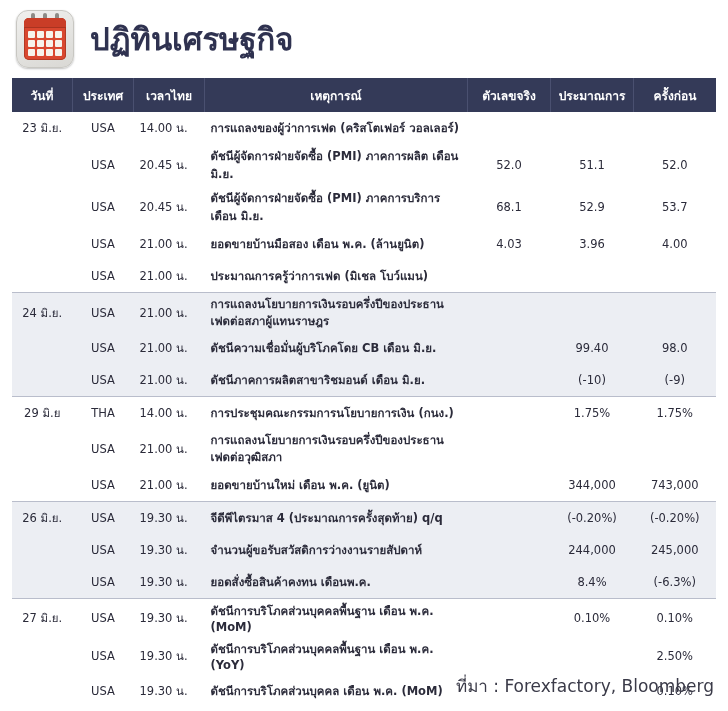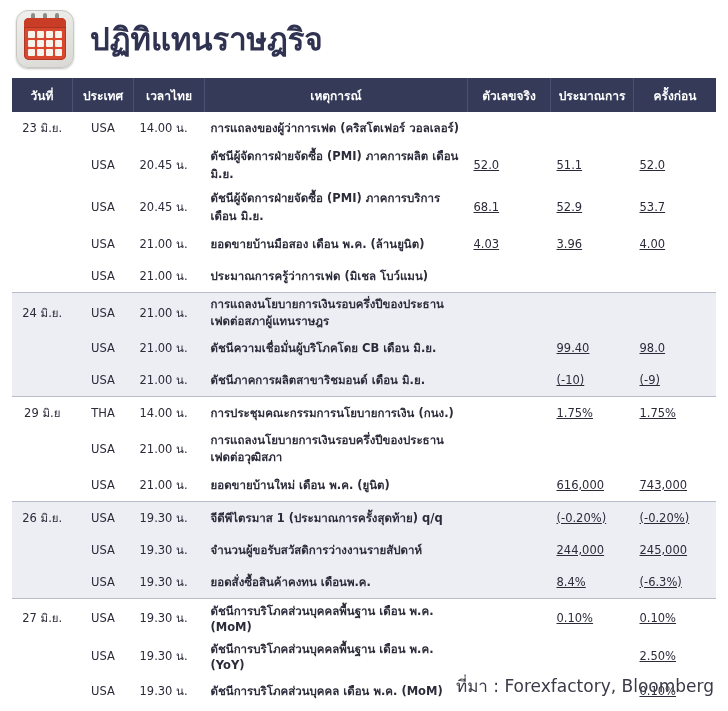--- a/index.html
+++ b/index.html
@@ -123,21 +123,21 @@
     border: none;
   }
   tbody tr.shade td { background: #eceef3; }
   tbody tr.plain td { background: #ffffff; }
   tbody tr.sep td { border-top: 1px solid #b9bdcb; }
 
   td.c-date  { text-align: center; width: 52px; color: #2b2b3a; }
   td.c-ctry  { text-align: center; width: 52px; }
   td.c-time  { width: 62px; }
   td.c-event { text-align: left;   padding-left: 10px; font-weight: bold; }
-  td.c-num   { width: 74px; text-decoration: underline; }
+  td.c-num   { text-align: center; width: 74px; }
 
   .two-line { line-height: 1.45; }
 
   .source {
     position: absolute;
     right: 14px;
     bottom: 12px;
     font-size: 17px;
     color: #3a3a48;
   }
@@ -165,21 +165,21 @@
             <i></i>
             <i></i>
             <i></i>
             <i></i>
             <i></i>
             <i></i>
             <i></i>
         </div>
       </div>
     </div>
-    <div class="title">ปฏิทิแทนราษฎริจ</div>
+    <div class="title">ปฏิทินเศรษฐกิจ</div>
   </div>
 
   <table class="cal-table">
     <thead>
       <tr>
         <th style="width:52px">วันที่</th>
         <th style="width:52px">ประเทศ</th>
         <th style="width:62px">เวลาไทย</th>
         <th>เหตุการณ์</th>
         <th style="width:74px">ตัวเลขจริง</th>
@@ -277,28 +277,28 @@
           <td class="c-num"></td>
           <td class="c-num"></td>
           <td class="c-num"></td>
         </tr>
         <tr class="plain">
           <td class="c-date"></td>
           <td class="c-ctry">USA</td>
           <td class="c-time">21.00 น.</td>
           <td class="c-event">ยอดขายบ้านใหม่ เดือน พ.ค. (ยูนิต)</td>
           <td class="c-num"></td>
-          <td class="c-num">616,000</td>
+          <td class="c-num">344,000</td>
           <td class="c-num">743,000</td>
         </tr>
         <tr class="shade sep">
           <td class="c-date">26 มิ.ย.</td>
           <td class="c-ctry">USA</td>
           <td class="c-time">19.30 น.</td>
-          <td class="c-event">จีดีพีไตรมาส 1 (ประมาณการครั้งสุดท้าย) q/q</td>
+          <td class="c-event">จีดีพีไตรมาส 4 (ประมาณการครั้งสุดท้าย) q/q</td>
           <td class="c-num"></td>
           <td class="c-num">(-0.20%)</td>
           <td class="c-num">(-0.20%)</td>
         </tr>
         <tr class="shade">
           <td class="c-date"></td>
           <td class="c-ctry">USA</td>
           <td class="c-time">19.30 น.</td>
           <td class="c-event">จำนวนผู้ขอรับสวัสดิการว่างงานรายสัปดาห์</td>
           <td class="c-num"></td>

